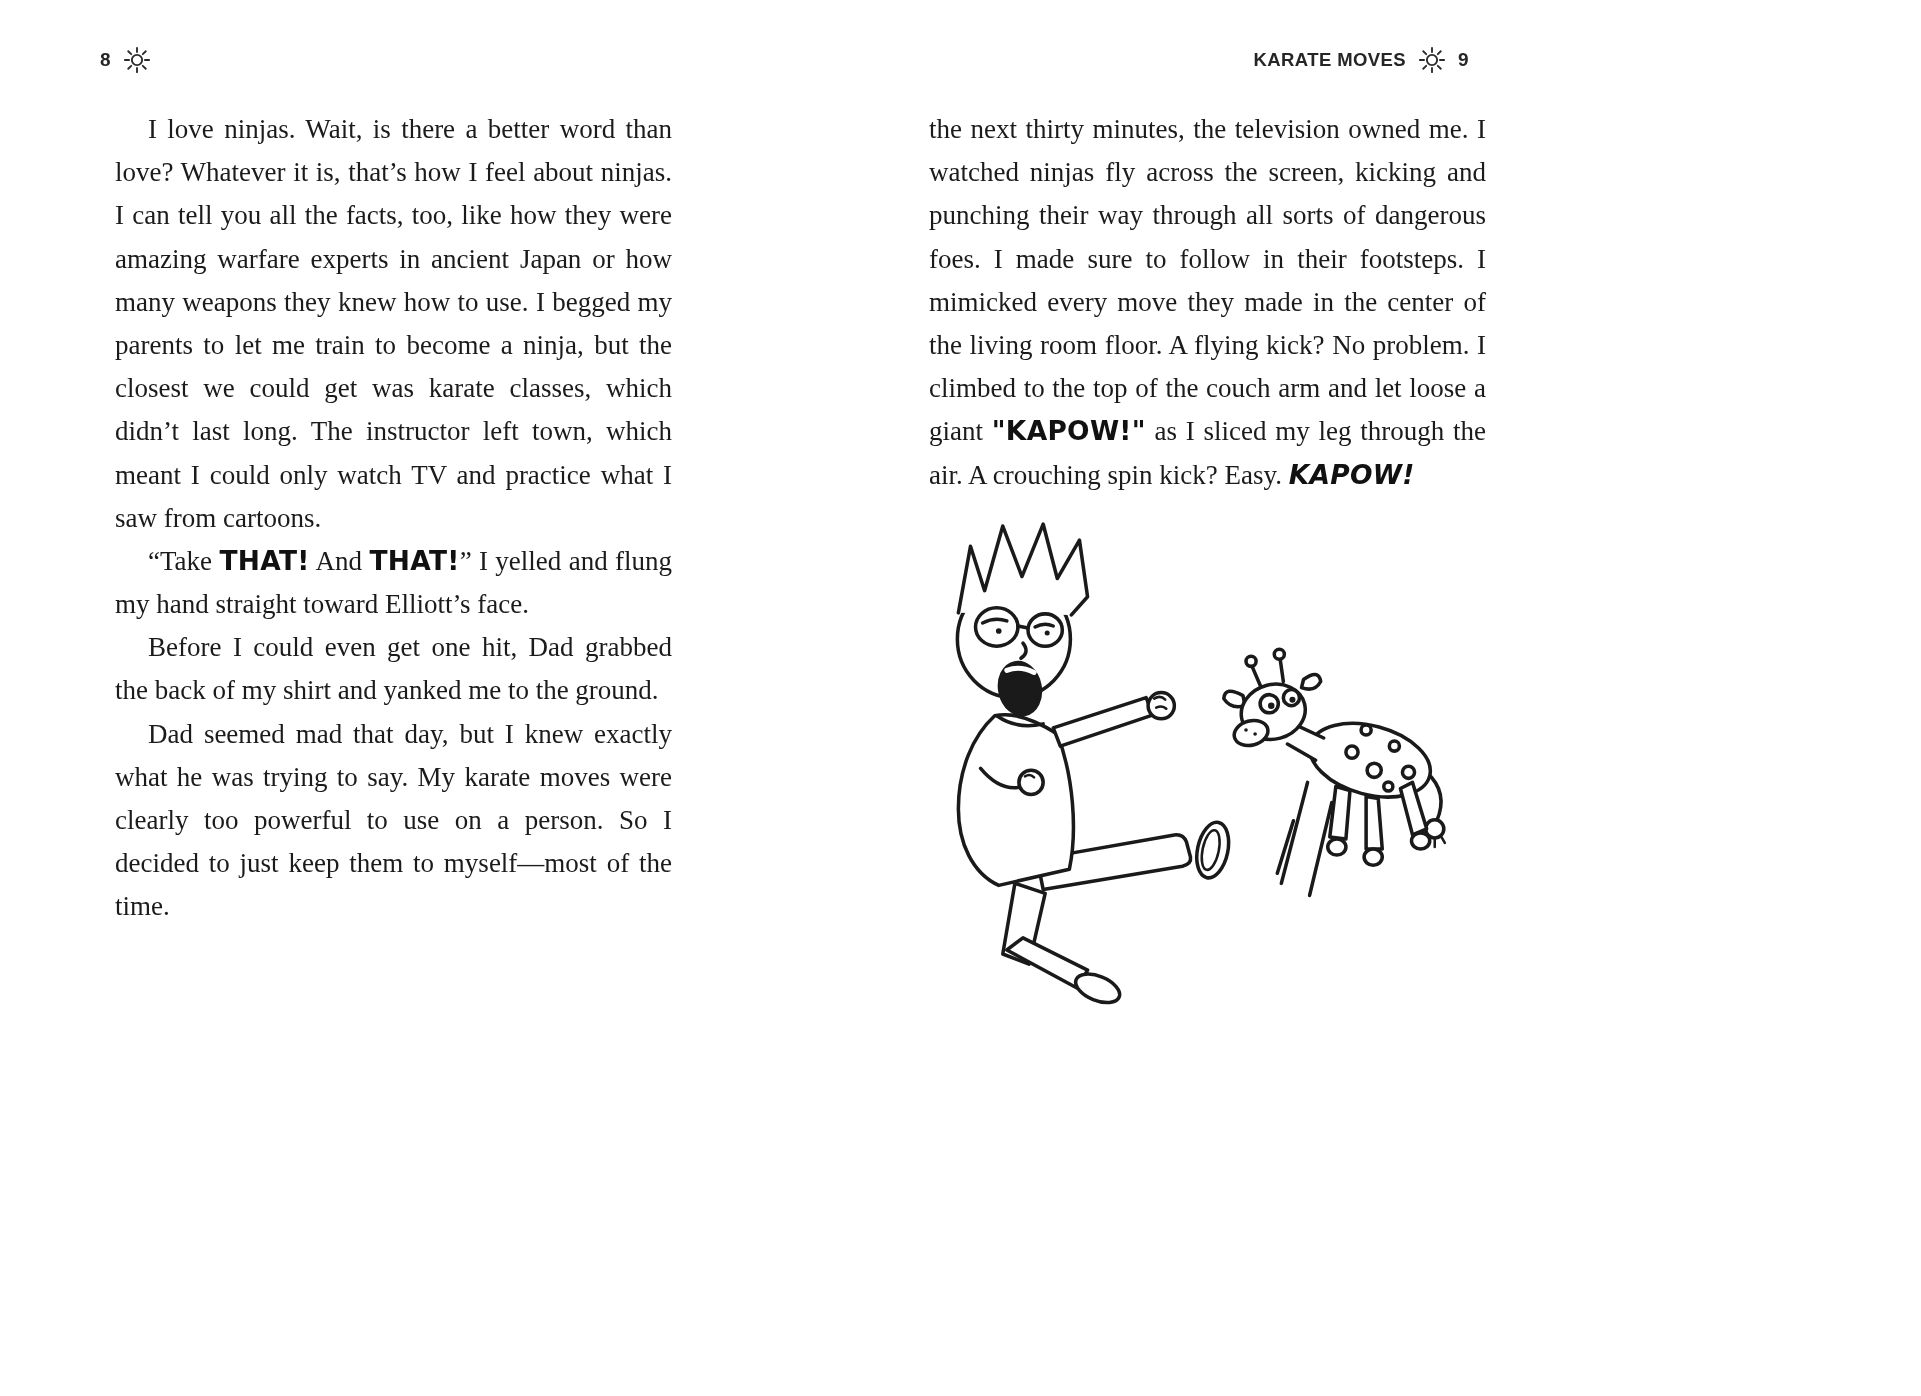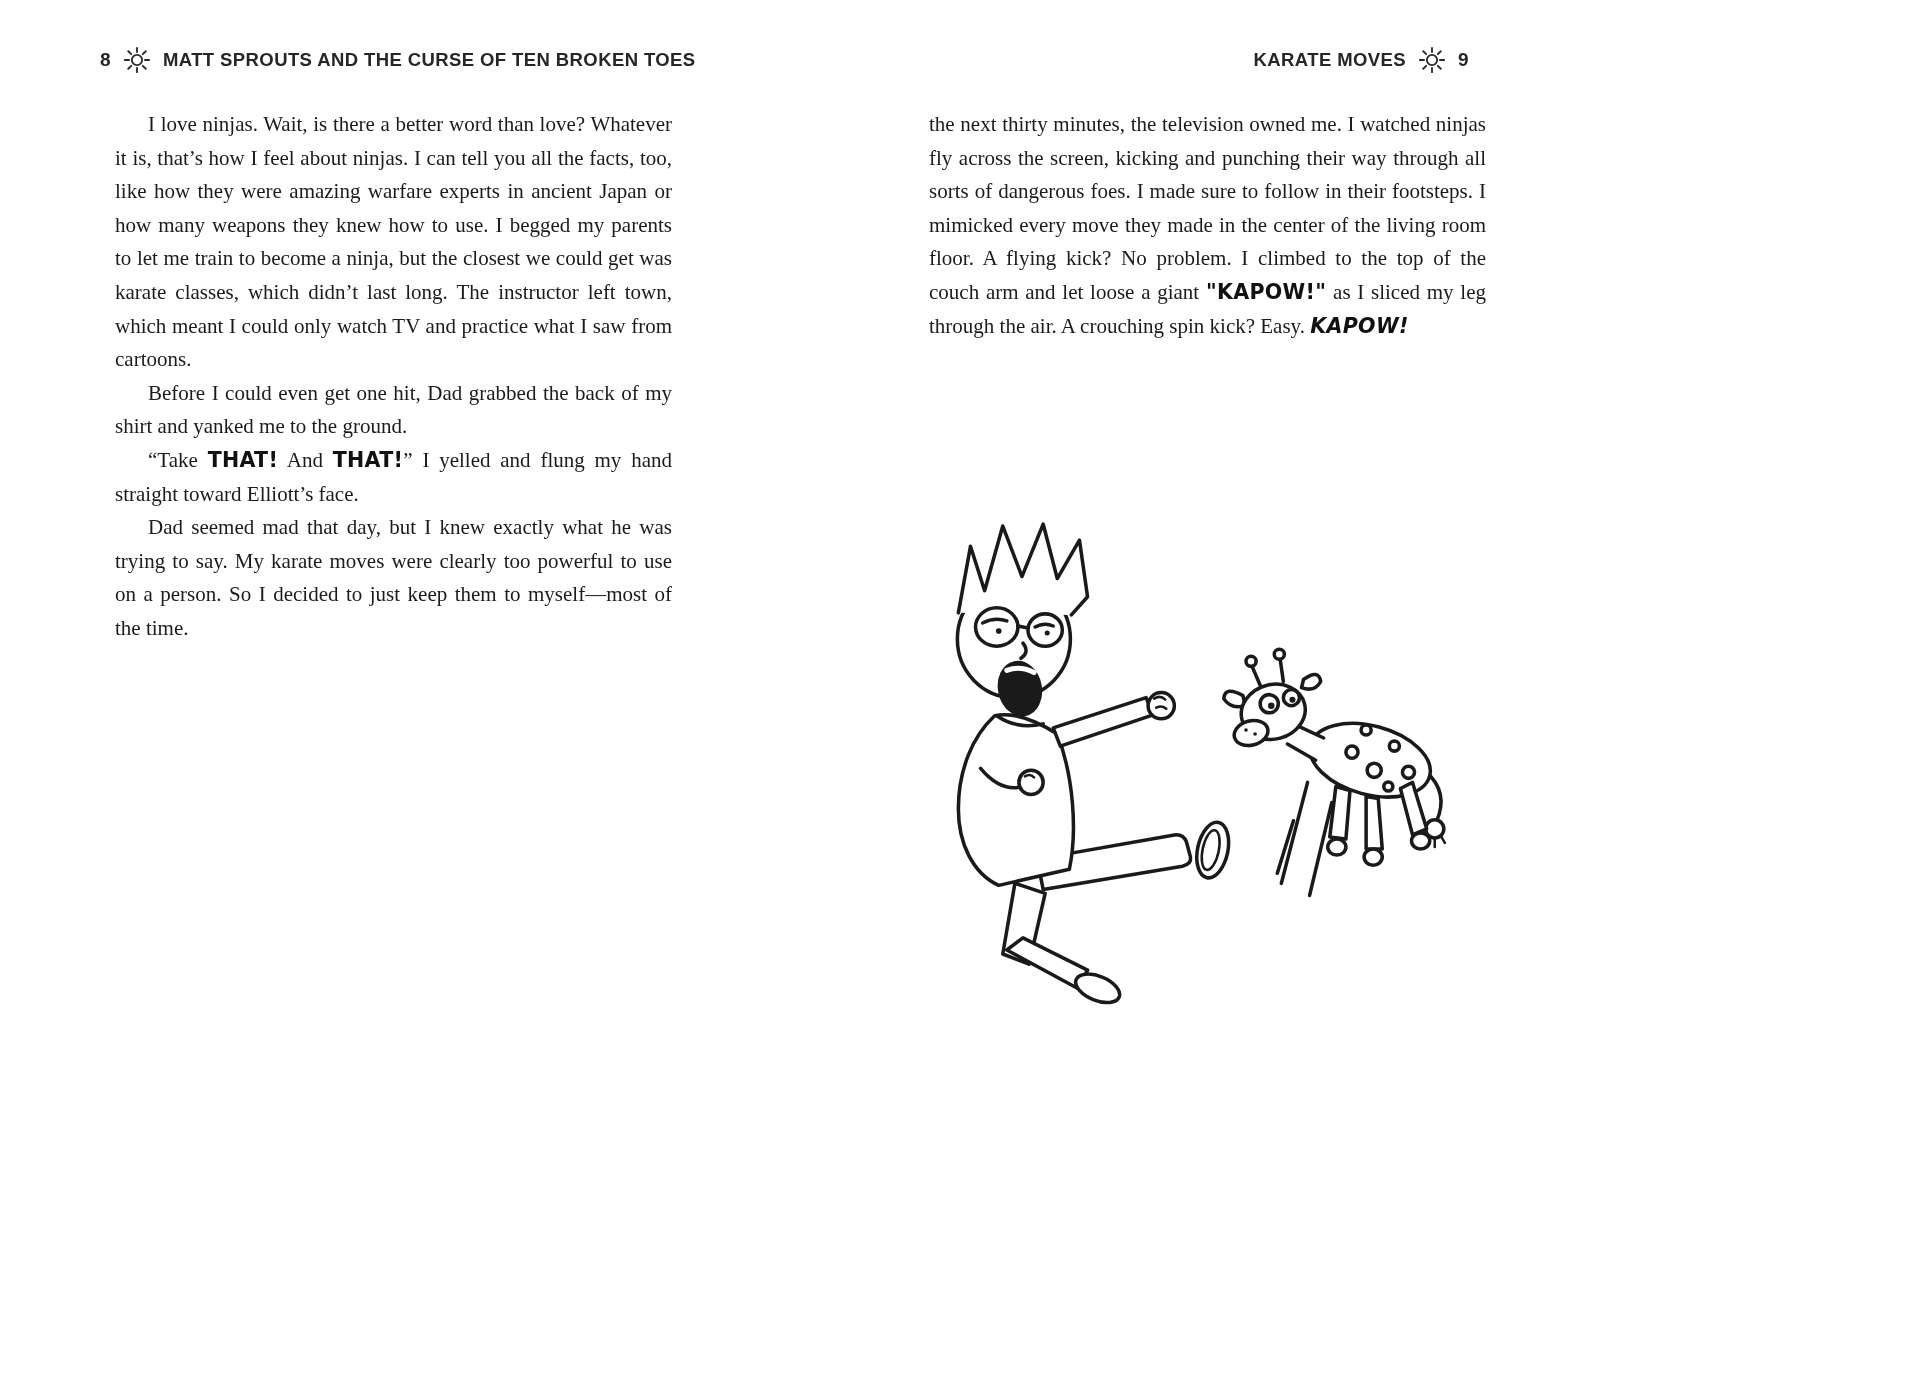--- a/index.html
+++ b/index.html
@@ -35,21 +35,21 @@
   .running-header.right { right: 452px; margin-left: 38px; }
   .page-number { font-size: 19px; }
   .sun-icon { display: inline-block; width: 28px; height: 28px; }
 
   
   .text-column {
     position: absolute;
     top: 108px;
     width: 557px;
     text-align: justify;
-    font-size: 21px;
+    font-size: 27px;
     line-height: 1.6;
   }
   .text-column.left  { left: 115px; }
   .text-column.right { left: 900px; margin-left: 29px; }
   .text-column p {
     margin: 0;
     text-indent: 33px;
   }
   .text-column p.no-indent { text-indent: 0; }
   .text-column p.justify-last {
@@ -89,21 +89,20 @@
           <line x1="15" y1="23.5" x2="15" y2="28"></line>
           <line x1="2" y1="15" x2="6.5" y2="15"></line>
           <line x1="23.5" y1="15" x2="28" y2="15"></line>
           <line x1="5.6" y1="5.6" x2="8.8" y2="8.8"></line>
           <line x1="21.2" y1="21.2" x2="24.4" y2="24.4"></line>
           <line x1="5.6" y1="24.4" x2="8.8" y2="21.2"></line>
           <line x1="21.2" y1="8.8" x2="24.4" y2="5.6"></line>
         </g>
       </svg>
     </span>
-    <span>MATT SPROUTS AND THE CURSE OF TEN BROKEN TOES</span>
   </div>
 
   <div class="running-header right">
     <span>KARATE MOVES</span>
     <span class="sun-icon">
       <svg viewBox="0 0 30 30" width="28" height="28">
         <g stroke="#2a2a2a" stroke-width="2" fill="none" stroke-linecap="round">
           <circle cx="15" cy="15" r="5.5"></circle>
           <line x1="15" y1="2" x2="15" y2="6.5"></line>
           <line x1="15" y1="23.5" x2="15" y2="28"></line>
@@ -114,22 +113,22 @@
           <line x1="5.6" y1="24.4" x2="8.8" y2="21.2"></line>
           <line x1="21.2" y1="8.8" x2="24.4" y2="5.6"></line>
         </g>
       </svg>
     </span>
     <span class="page-number">9</span>
   </div>
 
   <div class="text-column left">
       <p class=""><span>I love ninjas. Wait, is there a better word than love? Whatever it is, that’s how I feel about ninjas. I can tell you all the facts, too, like how they were amazing warfare experts in ancient Japan or how many weapons they knew how to use. I begged my parents to let me train to become a ninja, but the closest we could get was karate classes, which didn’t last long. The instructor left town, which meant I could only watch TV and practice what I saw from cartoons.</span></p>
+      <p class=""><span>“Take </span><span class="shout">THAT!</span><span> And </span><span class="shout">THAT!</span><span>” I yelled and flung my hand straight toward Elliott’s face.</span></p>
       <p class=""><span>Before I could even get one hit, Dad grabbed the back of my shirt and yanked me to the ground.</span></p>
-      <p class=""><span>“Take </span><span class="shout">THAT!</span><span> And </span><span class="shout">THAT!</span><span>” I yelled and flung my hand straight toward Elliott’s face.</span></p>
       <p class=""><span>Dad seemed mad that day, but I knew exactly what he was trying to say. My karate moves were clearly too powerful to use on a person. So I decided to just keep them to myself—most of the time.</span></p>
     </div>
 
   <div class="text-column right">
       <p class="no-indent"><span>the next thirty minutes, the television owned me. I watched ninjas fly across the screen, kicking and punching their way through all sorts of dangerous foes. I made sure to follow in their footsteps. I mimicked every move they made in the center of the living room floor. A flying kick? No problem. I climbed to the top of the couch arm and let loose a giant </span><span class="shout">"KAPOW!"</span><span> as I sliced my leg through the air. A crouching spin kick? Easy. </span><span class="shout-italic">KAPOW!</span></p>
     </div>
 
   <div class="illustration">
     <svg viewBox="0 0 540 540" width="545" height="545">
       <g stroke="#1a1a1a" stroke-width="3.5" fill="none" stroke-linecap="round" stroke-linejoin="round">

